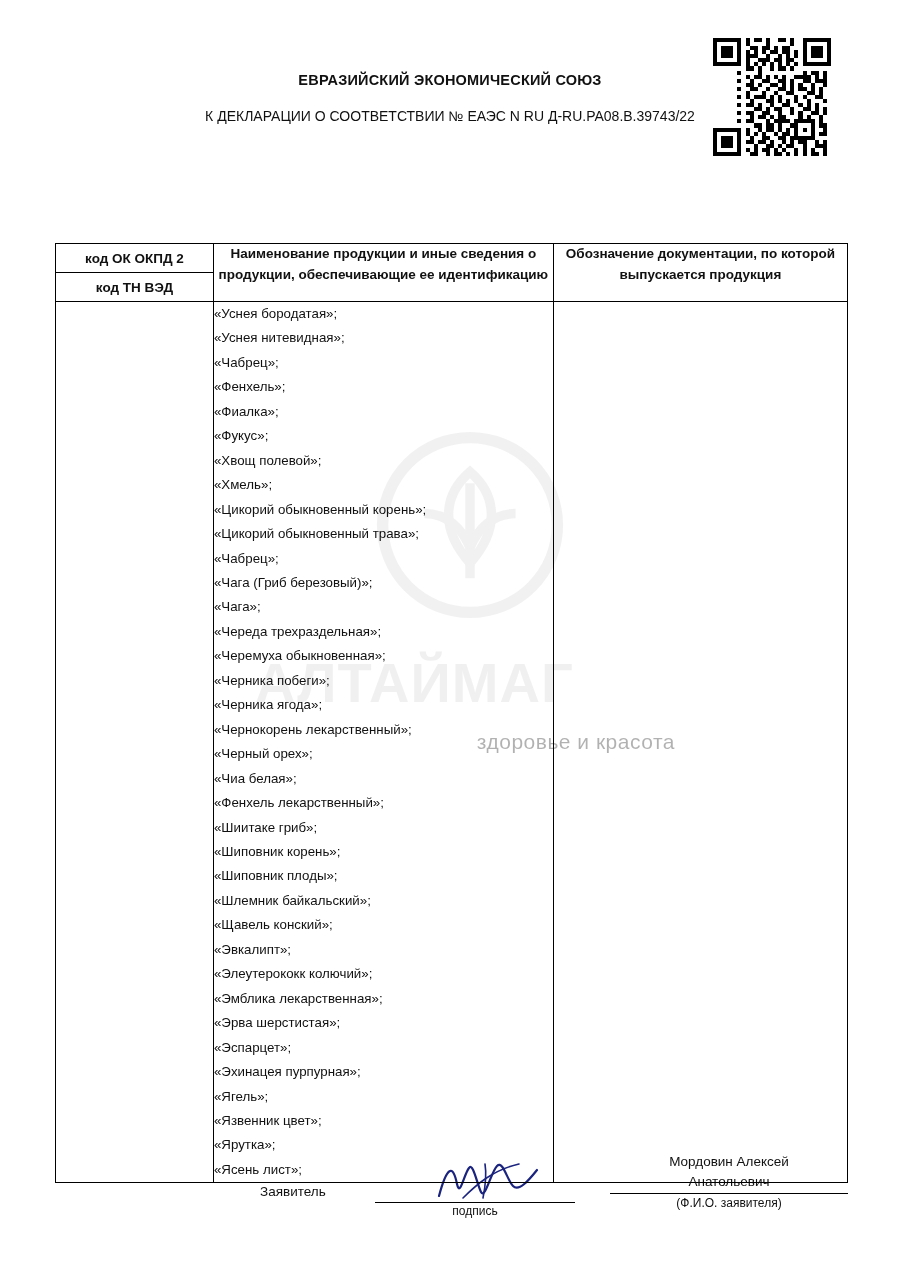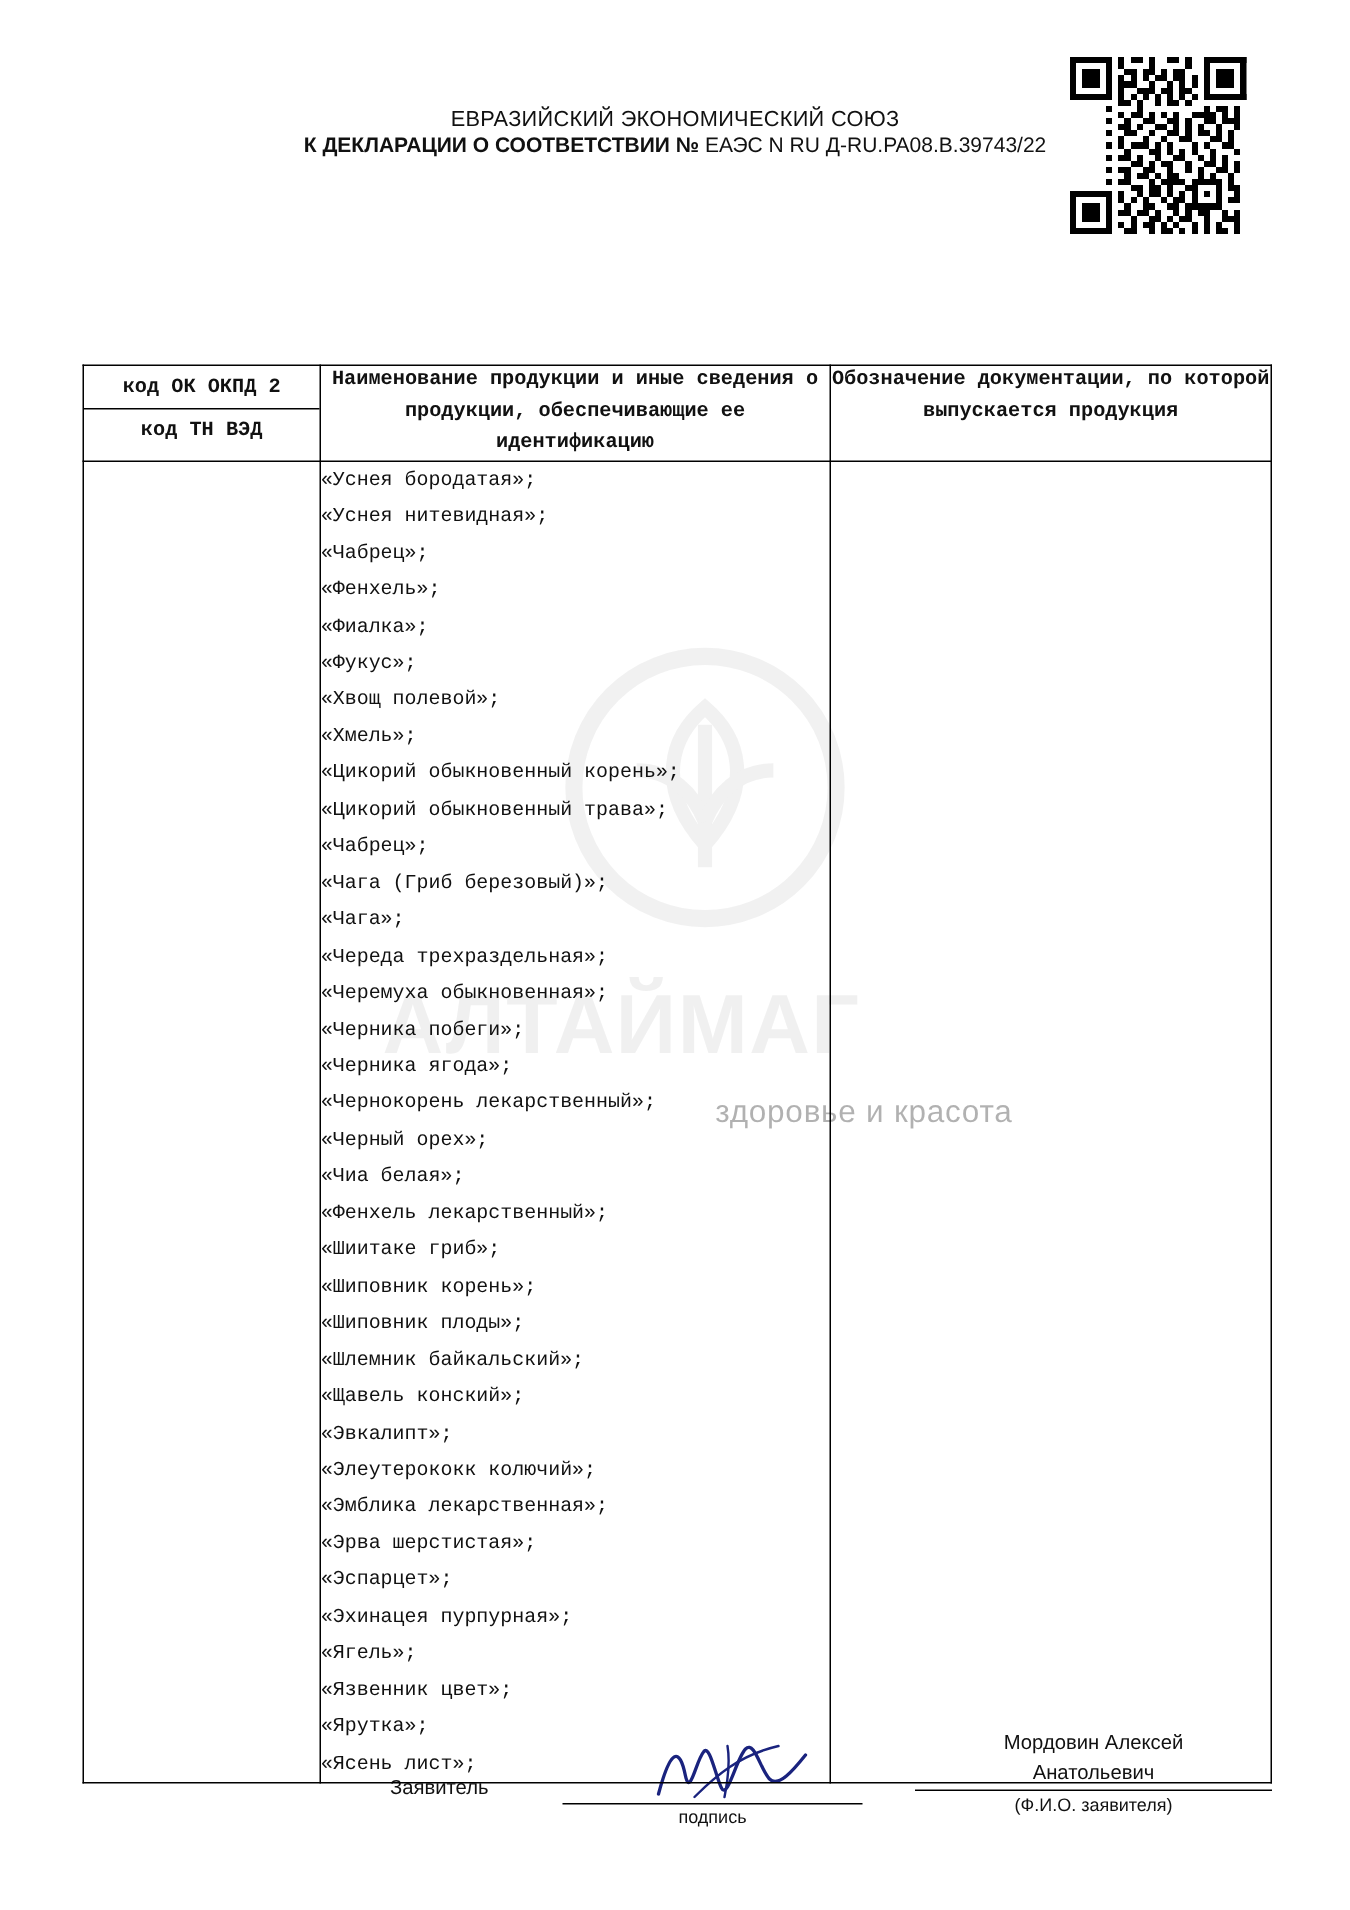--- a/index.html
+++ b/index.html
@@ -36,33 +36,34 @@
   
   .header {
     position: absolute;
     top: 72px;
     left: 0;
     width: 900px;
     text-align: center;
   }
   .header .line1 {
     font-size: 14.5px;
-    font-weight: normal;
+    font-weight: bold;
     letter-spacing: 0.2px;
+    margin-bottom: 20px;
   }
   .header .line2 {
     font-size: 14px;
     font-weight: bold;
     margin-bottom: 19px;
   }
   .header .line3 {
     font-size: 14px;
   }
   .header .line3 .bold {
-    font-weight: bold;
+    font-weight: normal;
   }
 
   
   .watermark {
     position: absolute;
     left: 255px;
     top: 430px;
     width: 420px;
     height: 400px;
     pointer-events: none;
@@ -106,21 +107,20 @@
     width: 793px;
     border-collapse: collapse;
     z-index: 2;
     background: transparent;
   }
   .tbl td {
     border: 1px solid #000;
     vertical-align: top;
     padding: 0;
     background: transparent;
-    font-family: Liberation Mono, monospace;
   }
   .col-a { width: 158px; }
   .col-b { width: 340px; }
   .col-c { width: 295px; }
 
   .hdr-a-top, .hdr-a-bot {
     text-align: center;
     font-weight: bold;
     font-size: 13.5px;
     padding: 7px 4px 6px 4px;

